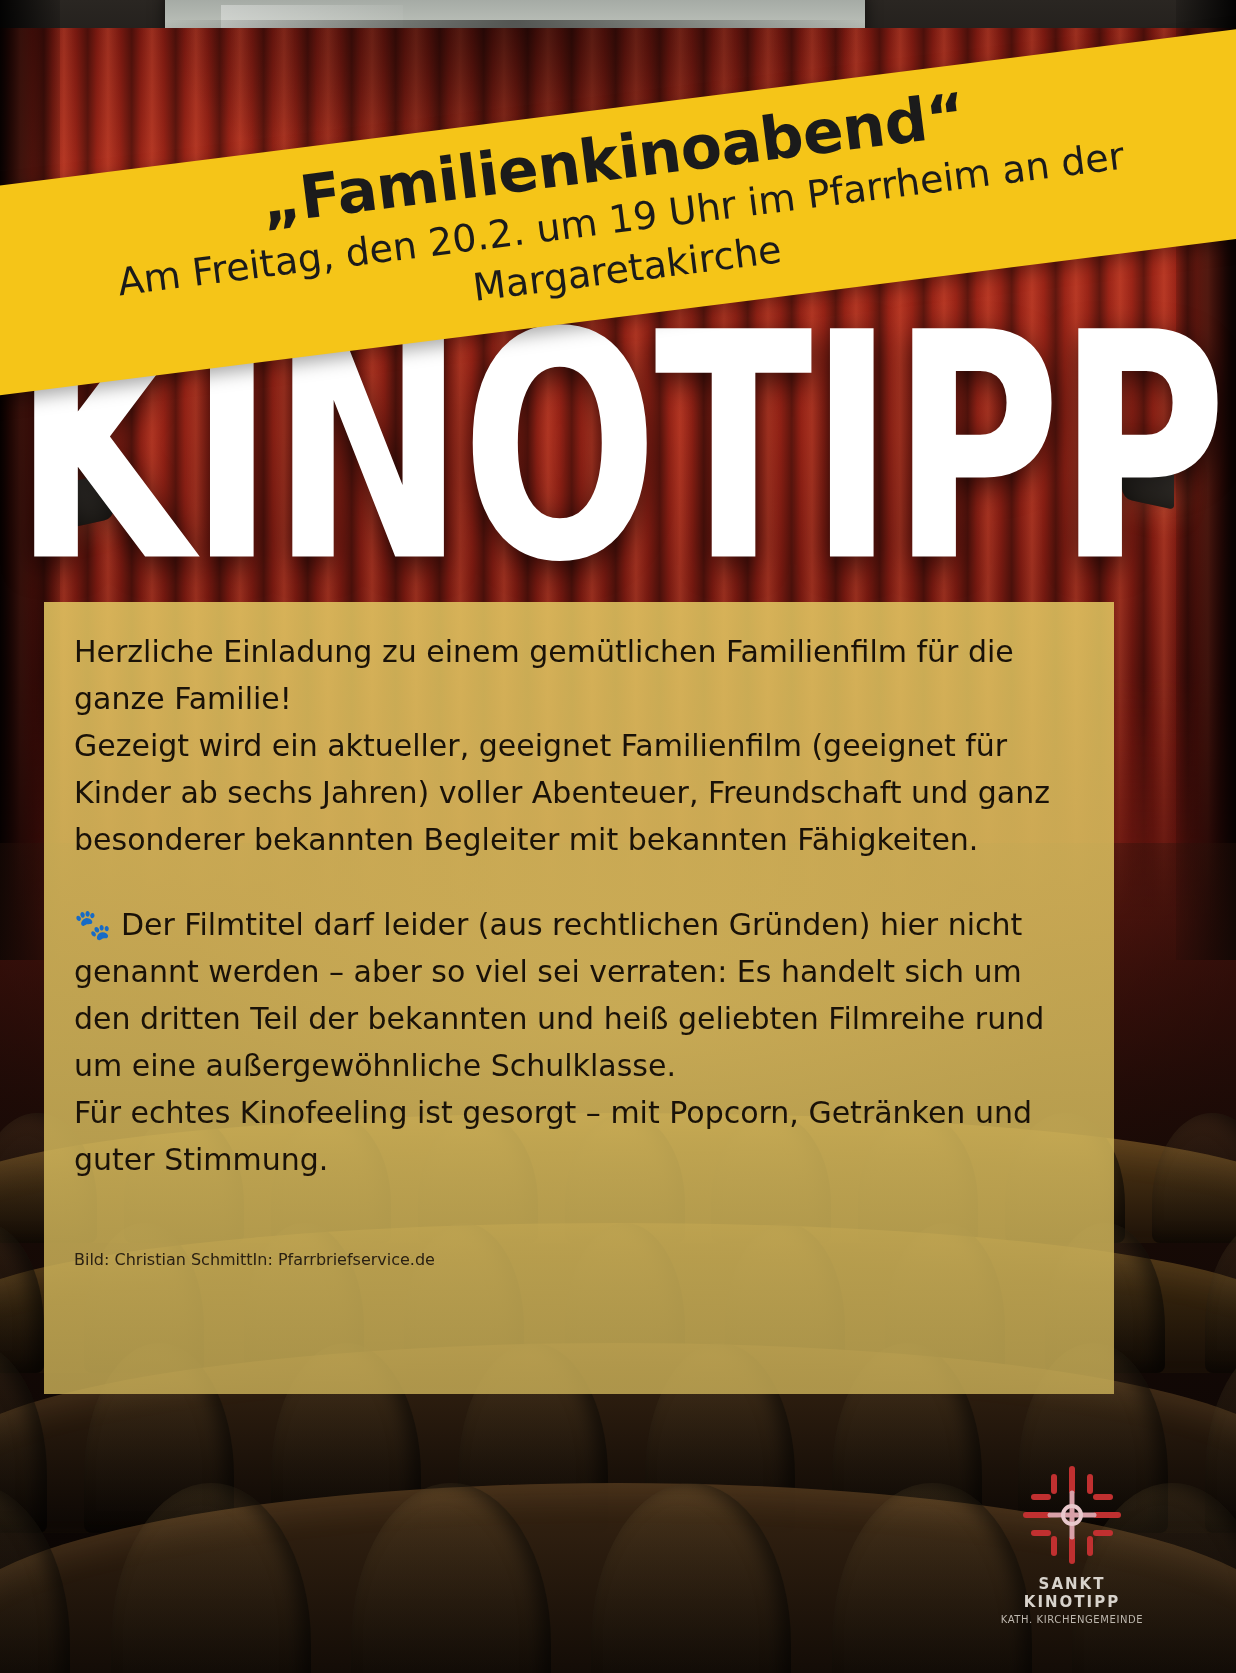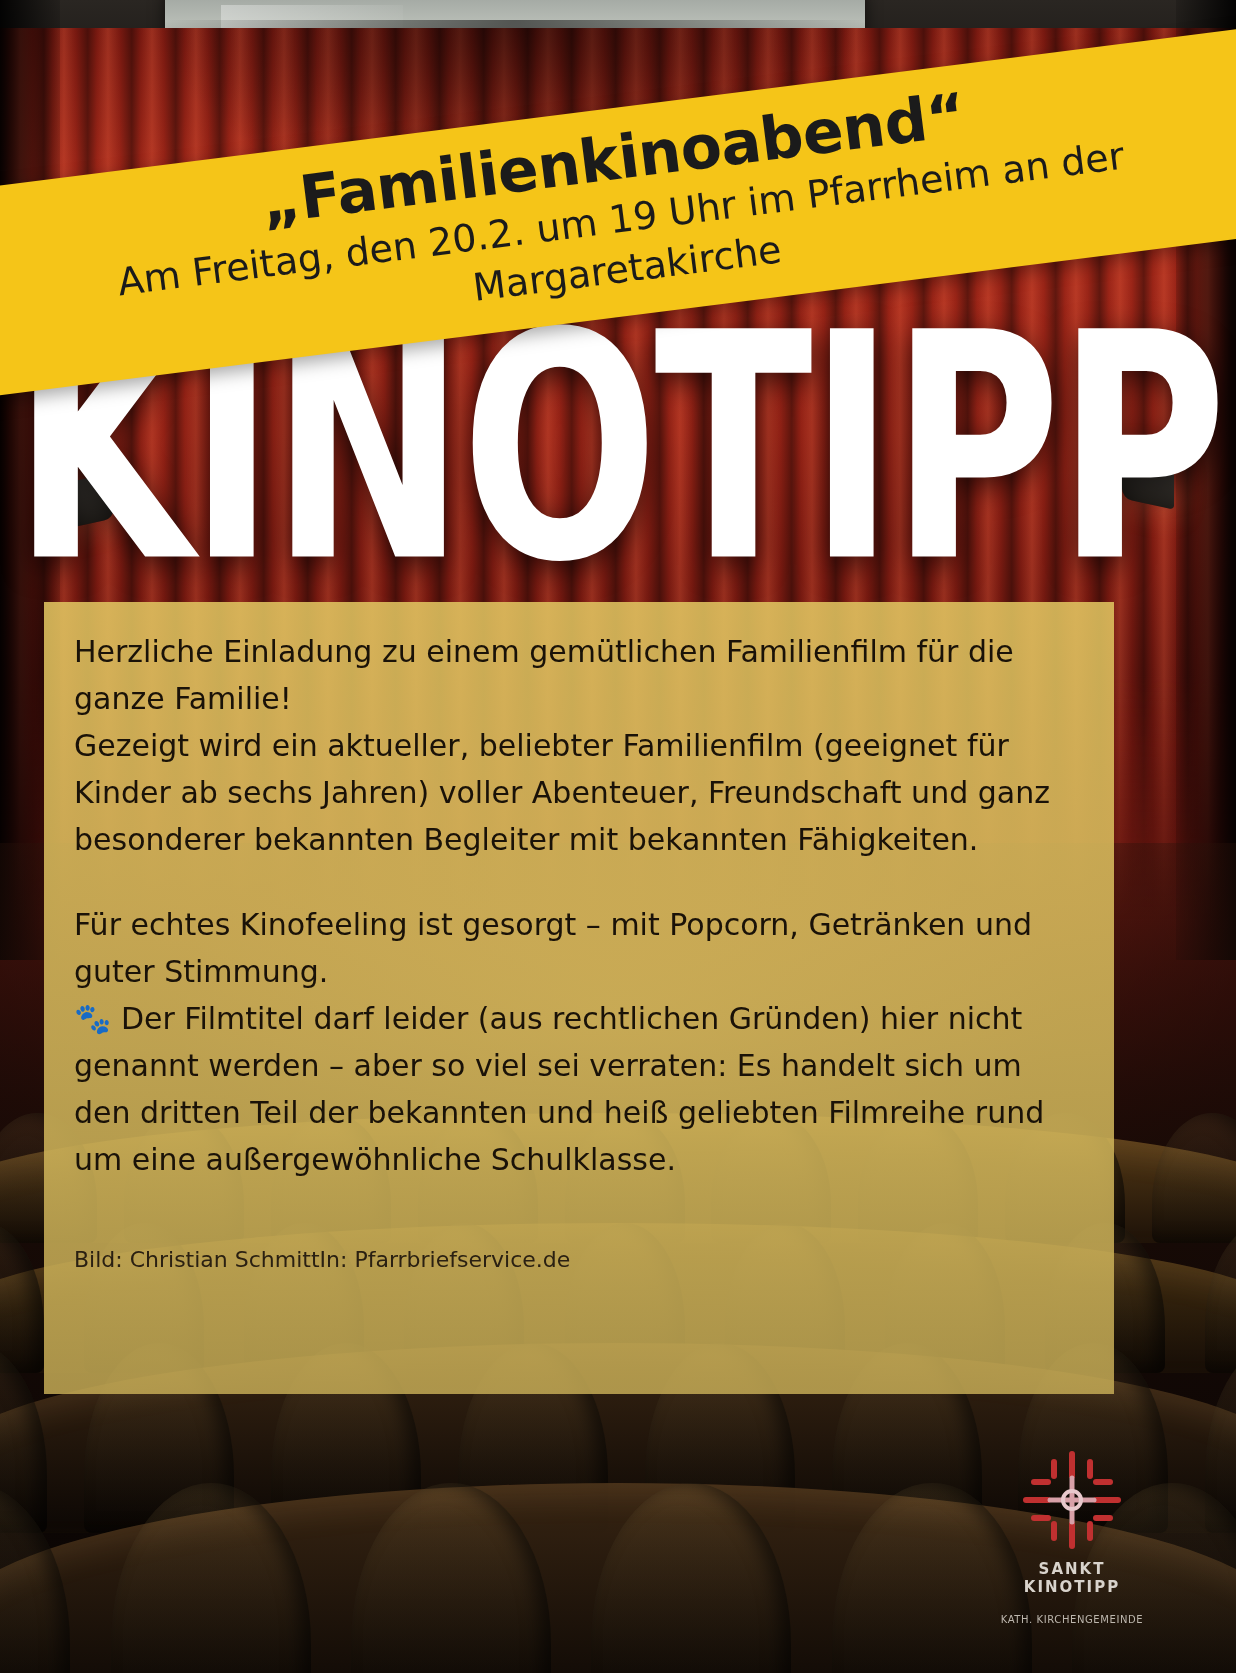--- a/index.html
+++ b/index.html
@@ -207,21 +207,21 @@
     font-family: "DejaVu Sans", sans-serif;
     font-size: 30px;
     line-height: 47px;
     color: #1a1208;
   }
   .panel .gap { height: 38px; }
   .b { font-weight: 400; }
   .credit {
     margin-top: 6px;
     font-family: "DejaVu Sans", sans-serif;
-    font-size: 22px;
+    font-size: 16px;
     line-height: 30px;
     color: #2a2012;
   }
   .final {
     font-weight: 700;
     font-size: 31px;
   }
   .emoji {
     font-family: "DejaVu Sans", sans-serif;
   }
@@ -245,21 +245,21 @@
     font-size: 15px;
     font-weight: 700;
     letter-spacing: 2px;
     color: #d8d3cc;
   }
   .logo-sub {
     font-family: "DejaVu Sans", sans-serif;
     font-size: 10px;
     letter-spacing: 0.6px;
     color: #bdb7ae;
-    margin-top: 18px;
+    margin-top: 3px;
   }
 </style>
 </head>
 <body>
 
 <div class="poster">
 
   <div class="bg">
     <div class="ceiling"></div>
     <div class="screen-panel"></div>
@@ -321,30 +321,30 @@
     <div class="banner-sub">Am Freitag, den 20.2. um 19 Uhr im Pfarrheim an der Margaretakirche</div>
   </div>
 
   <div class="panel">
 
     <p>
       <span class="b">Herzliche Einladung</span><span> zu einem </span><span class="b">gemütlichen Familienfilm</span><span> für die ganze Familie!</span>
     </p>
 
     <p>
-      <span>Gezeigt wird ein aktueller, </span><span class="b">beliebter Familienfilm</span><span> (geeignet für Kinder ab sechs Jahren) voller Abenteuer, Freundschaft und ganz besonderer </span><span class="b">bekannten Begleiter</span><span> mit </span><span class="b">bekannten</span><span> Fähigkeiten.</span>
+      <span>Gezeigt wird ein aktueller, </span><span class="b">geeignet Familienfilm</span><span> (geeignet für Kinder ab sechs Jahren) voller Abenteuer, Freundschaft und ganz besonderer </span><span class="b">bekannten Begleiter</span><span> mit </span><span class="b">bekannten</span><span> Fähigkeiten.</span>
     </p>
 
     <div class="gap"></div>
-
-    <p>Für echtes Kinofeeling ist gesorgt – mit Popcorn, Getränken und guter Stimmung.</p>
 
     <p>
       <span class="emoji">🐾</span><span> Der Filmtitel darf leider (aus rechtlichen Gründen) hier nicht genannt werden – aber so viel sei verraten: Es handelt sich um </span><span class="b">den dritten Teil</span><span> der bekannten und heiß geliebten Filmreihe rund um eine außergewöhnliche Schulklasse.</span>
     </p>
+
+    <p>Für echtes Kinofeeling ist gesorgt – mit Popcorn, Getränken und guter Stimmung.</p>
 
     <div class="gap"></div>
 
 
     <div style="height:18px"></div>
 
 
     <div class="credit">Bild: Christian SchmittIn: Pfarrbriefservice.de</div>
   </div>
 

